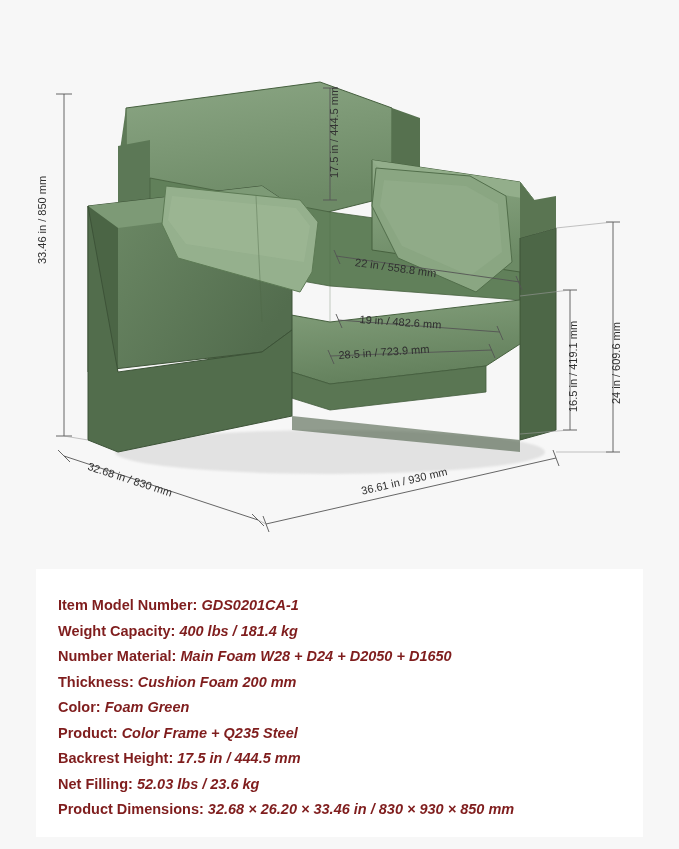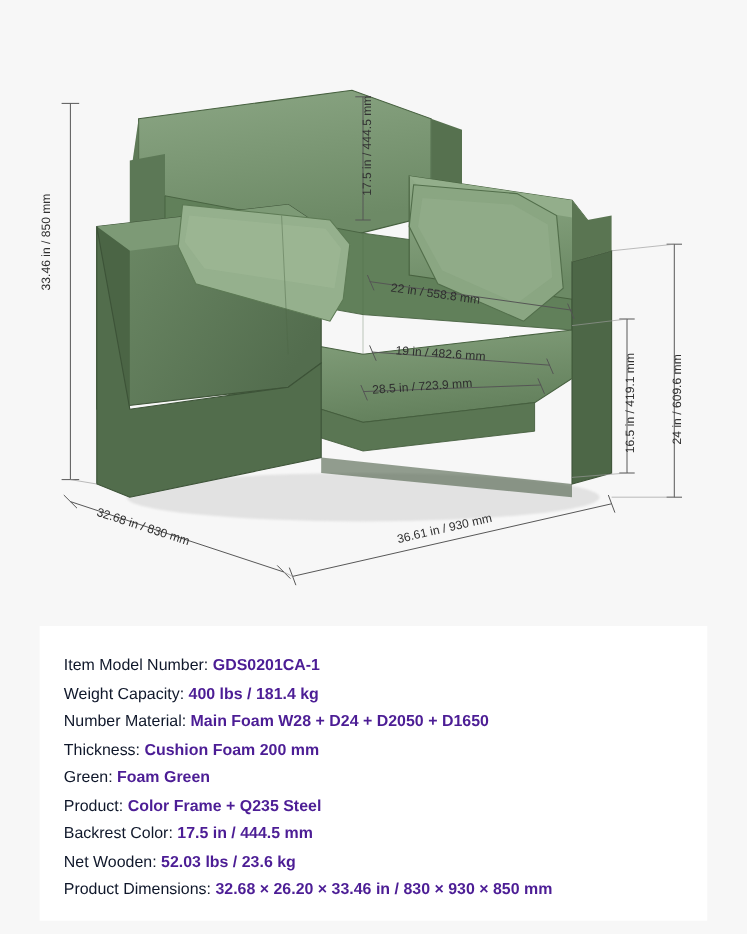--- a/index.html
+++ b/index.html
@@ -52,25 +52,27 @@
     box-sizing: border-box;
     padding: 24px 22px 10px 22px;
   }
   .spec-row {
     font-size: 14.5px;
     line-height: 25.5px;
     color: #1a1a1a;
     white-space: nowrap;
   }
   .spec-label {
-    color: #0f172a;
+    color: #7f1d1d;
+    font-weight: bold;
   }
   .spec-value {
-    color: #4c1d95;
+    color: #7f1d1d;
     font-weight: bold;
+    font-style: italic;
   }
 </style>
 </head>
 <body>
 
 <div class="page">
 
   <div class="diagram">
     <svg width="679" height="560" viewBox="0 0 679 560" xmlns="http://www.w3.org/2000/svg">
       <defs>
@@ -227,36 +229,36 @@
       <span class="spec-label">Number Material:</span>
       <span class="spec-value">Main Foam W28 + D24 + D2050 + D1650</span>
     </div>
 
     <div class="spec-row">
       <span class="spec-label">Thickness:</span>
       <span class="spec-value">Cushion Foam 200 mm</span>
     </div>
 
     <div class="spec-row">
-      <span class="spec-label">Green:</span>
+      <span class="spec-label">Color:</span>
       <span class="spec-value">Foam Green</span>
     </div>
 
     <div class="spec-row">
       <span class="spec-label">Product:</span>
       <span class="spec-value">Color Frame + Q235 Steel</span>
     </div>
 
     <div class="spec-row">
-      <span class="spec-label">Backrest Color:</span>
+      <span class="spec-label">Backrest Height:</span>
       <span class="spec-value">17.5 in / 444.5 mm</span>
     </div>
 
     <div class="spec-row">
-      <span class="spec-label">Net Wooden:</span>
+      <span class="spec-label">Net Filling:</span>
       <span class="spec-value">52.03 lbs / 23.6 kg</span>
     </div>
 
 
     <div class="spec-row">
       <span class="spec-label">Product Dimensions:</span>
       <span class="spec-value">32.68 × 26.20 × 33.46 in / 830 × 930 × 850 mm</span>
     </div>
 
   </div>

